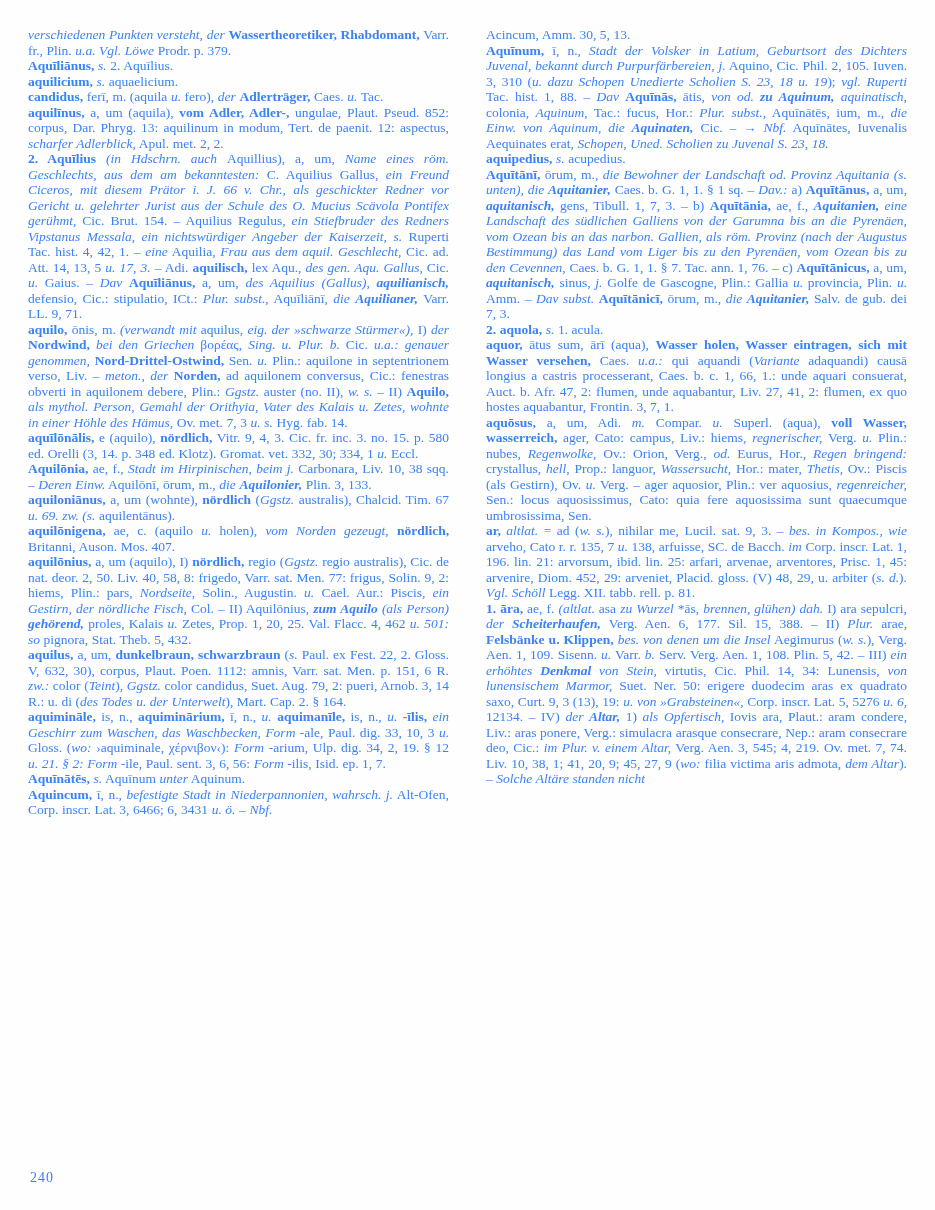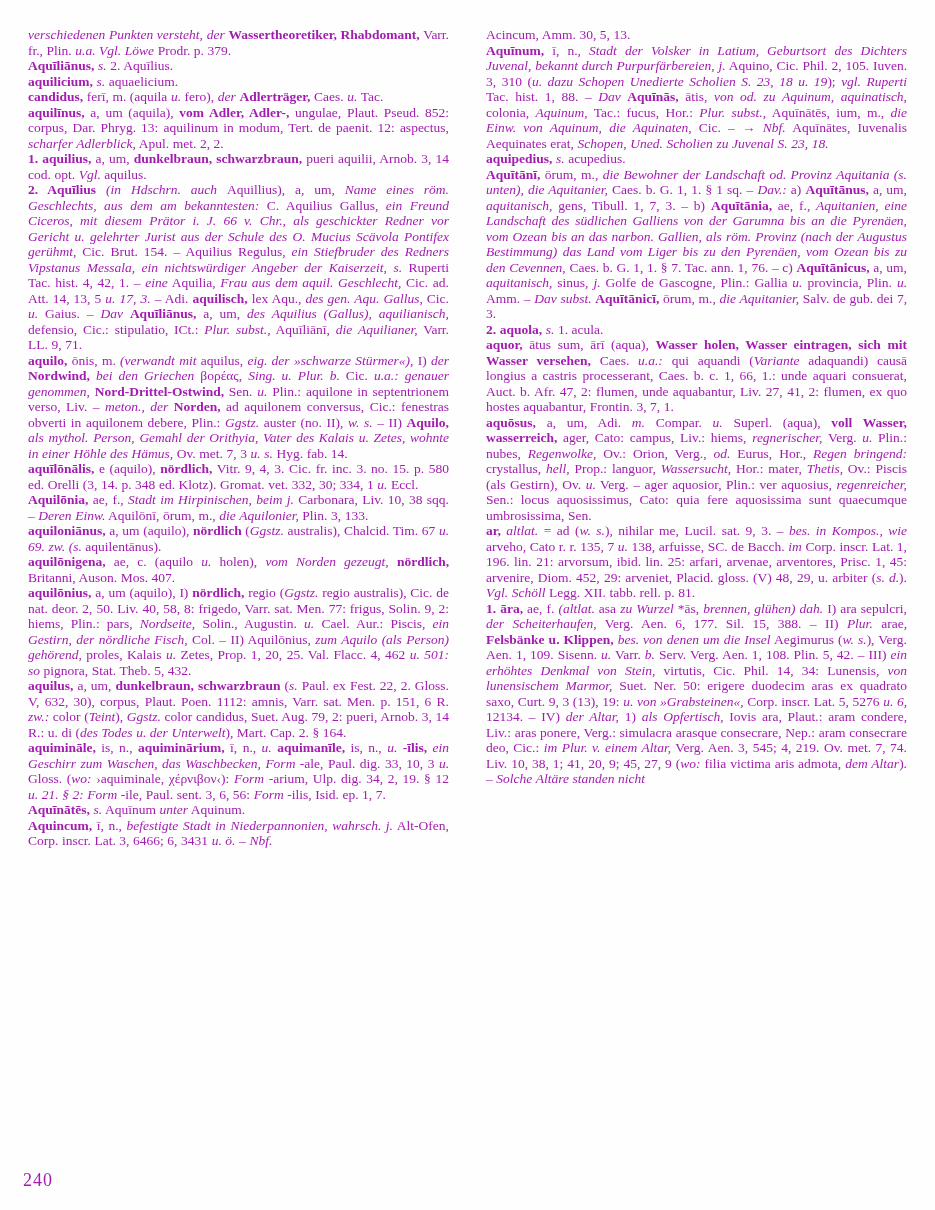--- a/index.html
+++ b/index.html
@@ -2,64 +2,63 @@
 <html><head>
 <meta charset="utf-8">
 <style>
   * { margin:0; padding:0; box-sizing:border-box; }
   html,body { background:#ffffff; }
   .sheet {
     position:relative;
     width:935px;
     height:1210px;
     background:#fefefe;
-    color:#a21caf;
+    color:#3b82f6;
     font-family:"Liberation Serif", serif;
     overflow:hidden;
   }
   .col {
     position:absolute;
     top:27px;
     width:421px;
     font-size:13.5px;
     line-height:15.5px;
     text-align:justify;
     word-spacing:0.2px;
   }
   #col-left  { left:28px; }
   #col-right { left:486px; }
   .entry { margin:0; }
   .r-n  { font-weight:400; font-style:normal; }
   .r-b  { font-weight:700; font-style:normal; }
   .r-i  { font-weight:400; font-style:italic; }
-  .r-bi { font-weight:400; font-style:italic; }
+  .r-bi { font-weight:700; font-style:italic; }
   .pagenum {
     position:absolute;
-    left:23px;
+    left:30px;
     top:1170px;
-    font-size:18px;
+    font-size:14px;
     letter-spacing:1px;
   }
 </style>
 </head>
 <body>
 
 <div class="sheet">
   <div class="col" id="col-left">
       <p class="entry"><span class="r-i">verschiedenen Punkten versteht, der </span><span class="r-b">Wassertheoretiker, Rhabdomant,</span><span class="r-n"> Varr. fr., Plin. </span><span class="r-i">u.a. Vgl. Löwe</span><span class="r-n"> Prodr. p. 379.</span></p>
       <p class="entry"><span class="r-b">Aquīliānus,</span><span class="r-n"> </span><span class="r-i">s.</span><span class="r-n"> 2. Aquīlius.</span></p>
       <p class="entry"><span class="r-b">aquilicium,</span><span class="r-n"> </span><span class="r-i">s.</span><span class="r-n"> aquaelicium.</span></p>
       <p class="entry"><span class="r-b">candidus,</span><span class="r-n"> ferī, m. (aquila </span><span class="r-i">u.</span><span class="r-n"> fero), </span><span class="r-i">der </span><span class="r-b">Adlerträger,</span><span class="r-n"> Caes. </span><span class="r-i">u.</span><span class="r-n"> Tac.</span></p>
       <p class="entry"><span class="r-b">aquilīnus,</span><span class="r-n"> a, um (aquila), </span><span class="r-b">vom Adler, Adler-,</span><span class="r-n"> ungulae, Plaut. Pseud. 852: corpus, Dar. Phryg. 13: aquilinum in modum, Tert. de paenit. 12: aspectus, </span><span class="r-i">scharfer Adlerblick,</span><span class="r-n"> Apul. met. 2, 2.</span></p>
-      <p class="entry"><span class="r-b">1. aquilius,</span><span class="r-n"> a, um, </span><span class="r-b">dunkelbraun, schwarzbraun,</span><span class="r-n"> pueri aquilii, Arnob. 3, 14 cod. opt. </span><span class="r-i">Vgl.</span><span class="r-n"> aquilus.</span></p>
       <p class="entry"><span class="r-b">2. Aquīlius</span><span class="r-n"> </span><span class="r-i">(in Hdschrn. auch </span><span class="r-n">Aquillius</span><span class="r-n">), a, um, </span><span class="r-i">Name eines röm. Geschlechts, aus dem am bekanntesten:</span><span class="r-n"> C. Aquilius Gallus, </span><span class="r-i">ein Freund Ciceros, mit diesem Prätor i. J. 66 v. Chr., als geschickter Redner vor Gericht u. gelehrter Jurist aus der Schule des O. Mucius Scävola Pontifex gerühmt,</span><span class="r-n"> Cic. Brut. 154. – Aquilius Regulus, </span><span class="r-i">ein Stiefbruder des Redners Vipstanus Messala, ein nichtswürdiger Angeber der Kaiserzeit, s.</span><span class="r-n"> Ruperti Tac. hist. 4, 42, 1. – </span><span class="r-i">eine</span><span class="r-n"> Aquilia, </span><span class="r-i">Frau aus dem aquil. Geschlecht,</span><span class="r-n"> Cic. ad. Att. 14, 13, 5 </span><span class="r-i">u. 17, 3.</span><span class="r-n"> – Adi. </span><span class="r-b">aquilisch,</span><span class="r-n"> lex Aqu., </span><span class="r-i">des gen. Aqu. Gallus,</span><span class="r-n"> Cic. </span><span class="r-i">u.</span><span class="r-n"> Gaius. – </span><span class="r-i">Dav</span><span class="r-n"> </span><span class="r-b">Aquīliānus,</span><span class="r-n"> a, um, </span><span class="r-i">des Aquilius (Gallus), </span><span class="r-bi">aquilianisch,</span><span class="r-n"> defensio, Cic.: stipulatio, ICt.: </span><span class="r-i">Plur. subst.,</span><span class="r-n"> Aquīliānī, </span><span class="r-i">die </span><span class="r-bi">Aquilianer,</span><span class="r-n"> Varr. LL. 9, 71.</span></p>
       <p class="entry"><span class="r-b">aquilo,</span><span class="r-n"> ōnis, m. </span><span class="r-i">(verwandt mit </span><span class="r-n">aquilus,</span><span class="r-i"> eig. der »schwarze Stürmer«),</span><span class="r-n"> I) </span><span class="r-i">der </span><span class="r-b">Nordwind,</span><span class="r-n"> </span><span class="r-i">bei den Griechen</span><span class="r-n"> βορέας, </span><span class="r-i">Sing. u. Plur. b.</span><span class="r-n"> Cic. </span><span class="r-i">u.a.: genauer genommen,</span><span class="r-n"> </span><span class="r-b">Nord-Drittel-Ostwind,</span><span class="r-n"> Sen. </span><span class="r-i">u.</span><span class="r-n"> Plin.: aquilone in septentrionem verso, Liv. – </span><span class="r-i">meton., der </span><span class="r-b">Norden,</span><span class="r-n"> ad aquilonem conversus, Cic.: fenestras obverti in aquilonem debere, Plin.: </span><span class="r-i">Ggstz.</span><span class="r-n"> auster (no. II), </span><span class="r-i">w. s.</span><span class="r-n"> – II) </span><span class="r-b">Aquilo,</span><span class="r-n"> </span><span class="r-i">als mythol. Person, Gemahl der Orithyia, Vater des Kalais u. Zetes, wohnte in einer Höhle des Hämus,</span><span class="r-n"> Ov. met. 7, 3 </span><span class="r-i">u. s.</span><span class="r-n"> Hyg. fab. 14.</span></p>
       <p class="entry"><span class="r-b">aquīlōnālis,</span><span class="r-n"> e (aquilo), </span><span class="r-b">nördlich,</span><span class="r-n"> Vitr. 9, 4, 3. Cic. fr. inc. 3. no. 15. p. 580 ed. Orelli (3, 14. p. 348 ed. Klotz). Gromat. vet. 332, 30; 334, 1 </span><span class="r-i">u.</span><span class="r-n"> Eccl.</span></p>
       <p class="entry"><span class="r-b">Aquilōnia,</span><span class="r-n"> ae, f., </span><span class="r-i">Stadt im Hirpinischen, beim j.</span><span class="r-n"> Carbonara, Liv. 10, 38 sqq. – </span><span class="r-i">Deren Einw.</span><span class="r-n"> Aquilōnī, ōrum, m., </span><span class="r-i">die </span><span class="r-bi">Aquilonier,</span><span class="r-n"> Plin. 3, 133.</span></p>
-      <p class="entry"><span class="r-b">aquiloniānus,</span><span class="r-n"> a, um (aquilo), </span><span class="r-b">nördlich</span><span class="r-n"> (</span><span class="r-i">Ggstz.</span><span class="r-n"> australis), Chalcid. Tim. 67 </span><span class="r-i">u. 69. zw. (s.</span><span class="r-n"> aquilentānus).</span></p>
+      <p class="entry"><span class="r-b">aquiloniānus,</span><span class="r-n"> a, um (wohnte), </span><span class="r-b">nördlich</span><span class="r-n"> (</span><span class="r-i">Ggstz.</span><span class="r-n"> australis), Chalcid. Tim. 67 </span><span class="r-i">u. 69. zw. (s.</span><span class="r-n"> aquilentānus).</span></p>
       <p class="entry"><span class="r-b">aquilōnigena,</span><span class="r-n"> ae, c. (aquilo </span><span class="r-i">u.</span><span class="r-n"> holen), </span><span class="r-i">vom Norden gezeugt,</span><span class="r-n"> </span><span class="r-b">nördlich,</span><span class="r-n"> Britanni, Auson. Mos. 407.</span></p>
       <p class="entry"><span class="r-b">aquilōnius,</span><span class="r-n"> a, um (aquilo), I) </span><span class="r-b">nördlich,</span><span class="r-n"> regio (</span><span class="r-i">Ggstz.</span><span class="r-n"> regio australis), Cic. de nat. deor. 2, 50. Liv. 40, 58, 8: frigedo, Varr. sat. Men. 77: frigus, Solin. 9, 2: hiems, Plin.: pars, </span><span class="r-i">Nordseite,</span><span class="r-n"> Solin., Augustin. </span><span class="r-i">u.</span><span class="r-n"> Cael. Aur.: Piscis, </span><span class="r-i">ein Gestirn, der nördliche Fisch,</span><span class="r-n"> Col. – II) Aquilōnius, </span><span class="r-bi">zum Aquilo</span><span class="r-n"> </span><span class="r-i">(als Person)</span><span class="r-n"> </span><span class="r-bi">gehörend,</span><span class="r-n"> proles, Kalais </span><span class="r-i">u.</span><span class="r-n"> Zetes, Prop. 1, 20, 25. Val. Flacc. 4, 462 </span><span class="r-i">u. 501: so</span><span class="r-n"> pignora, Stat. Theb. 5, 432.</span></p>
       <p class="entry"><span class="r-b">aquilus,</span><span class="r-n"> a, um, </span><span class="r-b">dunkelbraun, schwarzbraun</span><span class="r-n"> (</span><span class="r-i">s.</span><span class="r-n"> Paul. ex Fest. 22, 2. Gloss. V, 632, 30), corpus, Plaut. Poen. 1112: amnis, Varr. sat. Men. p. 151, 6 R. </span><span class="r-i">zw.:</span><span class="r-n"> color (</span><span class="r-i">Teint</span><span class="r-n">), </span><span class="r-i">Ggstz.</span><span class="r-n"> color candidus, Suet. Aug. 79, 2: pueri, Arnob. 3, 14 R.: u. di (</span><span class="r-i">des Todes u. der Unterwelt</span><span class="r-n">), Mart. Cap. 2. § 164.</span></p>
       <p class="entry"><span class="r-b">aquimināle,</span><span class="r-n"> is, n., </span><span class="r-b">aquiminārium,</span><span class="r-n"> ī, n., </span><span class="r-i">u.</span><span class="r-n"> </span><span class="r-b">aquimanīle,</span><span class="r-n"> is, n., </span><span class="r-i">u.</span><span class="r-n"> </span><span class="r-b">-īlis,</span><span class="r-n"> </span><span class="r-i">ein Geschirr zum Waschen, das Waschbecken, Form</span><span class="r-n"> -ale, Paul. dig. 33, 10, 3 </span><span class="r-i">u.</span><span class="r-n"> Gloss. (</span><span class="r-i">wo:</span><span class="r-n"> ›aquiminale, χέρνιβον‹): </span><span class="r-i">Form</span><span class="r-n"> -arium, Ulp. dig. 34, 2, 19. § 12 </span><span class="r-i">u. 21. § 2: Form</span><span class="r-n"> -ile, Paul. sent. 3, 6, 56: </span><span class="r-i">Form</span><span class="r-n"> -ilis, Isid. ep. 1, 7.</span></p>
       <p class="entry"><span class="r-b">Aquīnātēs,</span><span class="r-n"> </span><span class="r-i">s.</span><span class="r-n"> Aquīnum </span><span class="r-i">unter</span><span class="r-n"> Aquinum.</span></p>
       <p class="entry"><span class="r-b">Aquincum,</span><span class="r-n"> ī, n., </span><span class="r-i">befestigte Stadt in Niederpannonien, wahrsch. j.</span><span class="r-n"> Alt-Ofen, Corp. inscr. Lat. 3, 6466; 6, 3431 </span><span class="r-i">u. ö.</span><span class="r-n"> – </span><span class="r-i">Nbf.</span></p>
     </div>
   <div class="col" id="col-right">
       <p class="entry"><span class="r-n">Acincum, Amm. 30, 5, 13.</span></p>
       <p class="entry"><span class="r-b">Aquīnum,</span><span class="r-n"> ī, n., </span><span class="r-i">Stadt der Volsker in Latium, Geburtsort des Dichters Juvenal, bekannt durch Purpurfärbereien, j.</span><span class="r-n"> Aquino, Cic. Phil. 2, 105. Iuven. 3, 310 (</span><span class="r-i">u. dazu Schopen Unedierte Scholien S. 23, 18 u. 19</span><span class="r-n">); </span><span class="r-i">vgl. Ruperti</span><span class="r-n"> Tac. hist. 1, 88. – </span><span class="r-i">Dav</span><span class="r-n"> </span><span class="r-b">Aquīnās,</span><span class="r-n"> ātis, </span><span class="r-i">von od. </span><span class="r-bi">zu Aquinum,</span><span class="r-n"> </span><span class="r-i">aquinatisch,</span><span class="r-n"> colonia, </span><span class="r-i">Aquinum,</span><span class="r-n"> Tac.: fucus, Hor.: </span><span class="r-i">Plur. subst.,</span><span class="r-n"> Aquīnātēs, ium, m., </span><span class="r-i">die Einw. von Aquinum, die </span><span class="r-bi">Aquinaten,</span><span class="r-n"> Cic. – → </span><span class="r-i">Nbf.</span><span class="r-n"> Aquīnātes, Iuvenalis Aequinates erat, </span><span class="r-i">Schopen, Uned. Scholien zu Juvenal S. 23, 18.</span></p>

